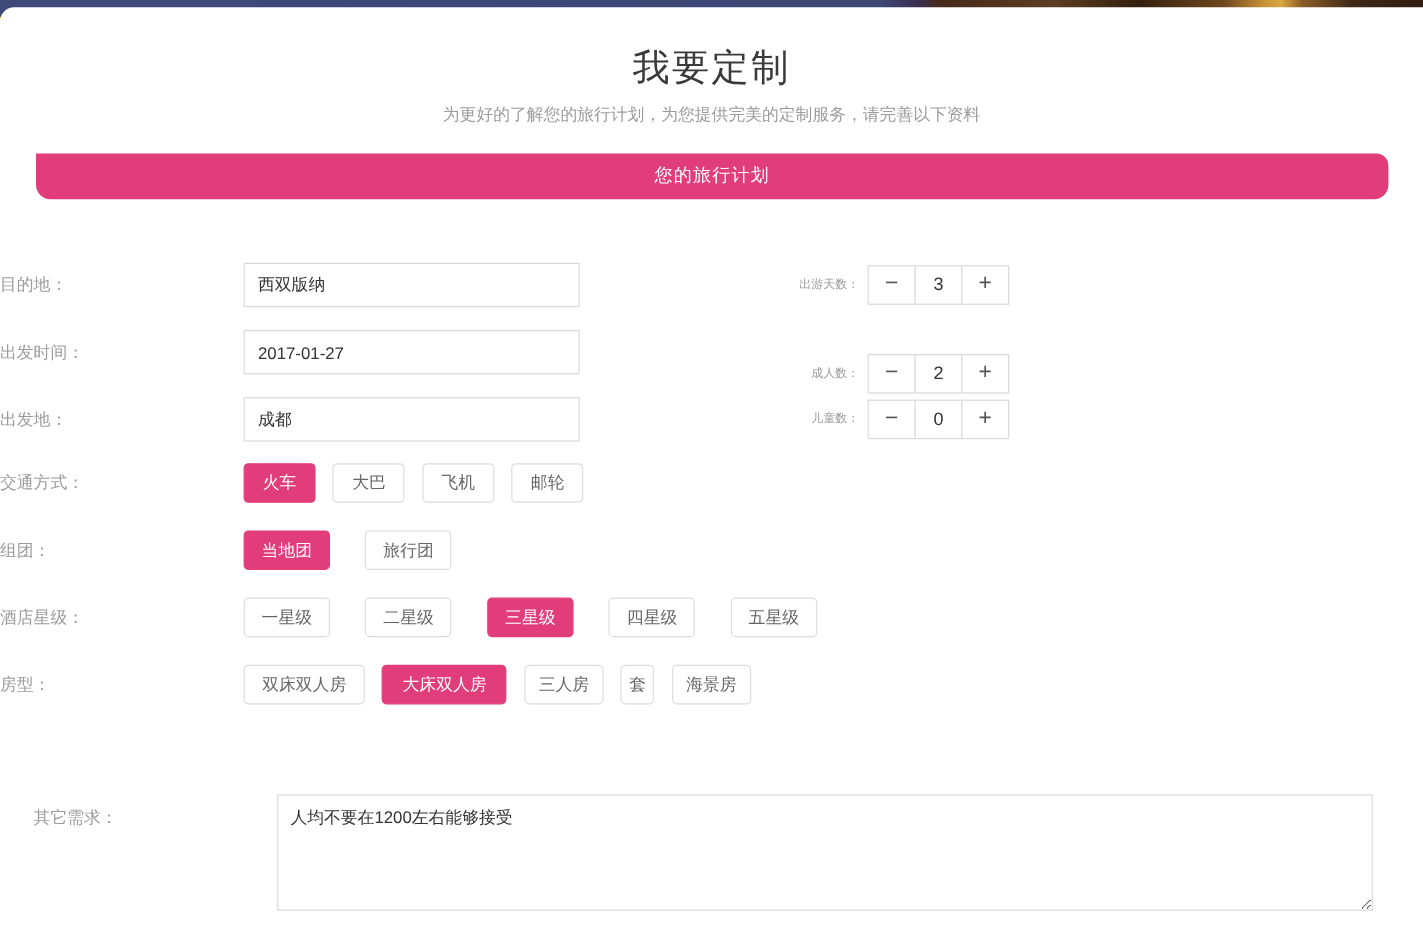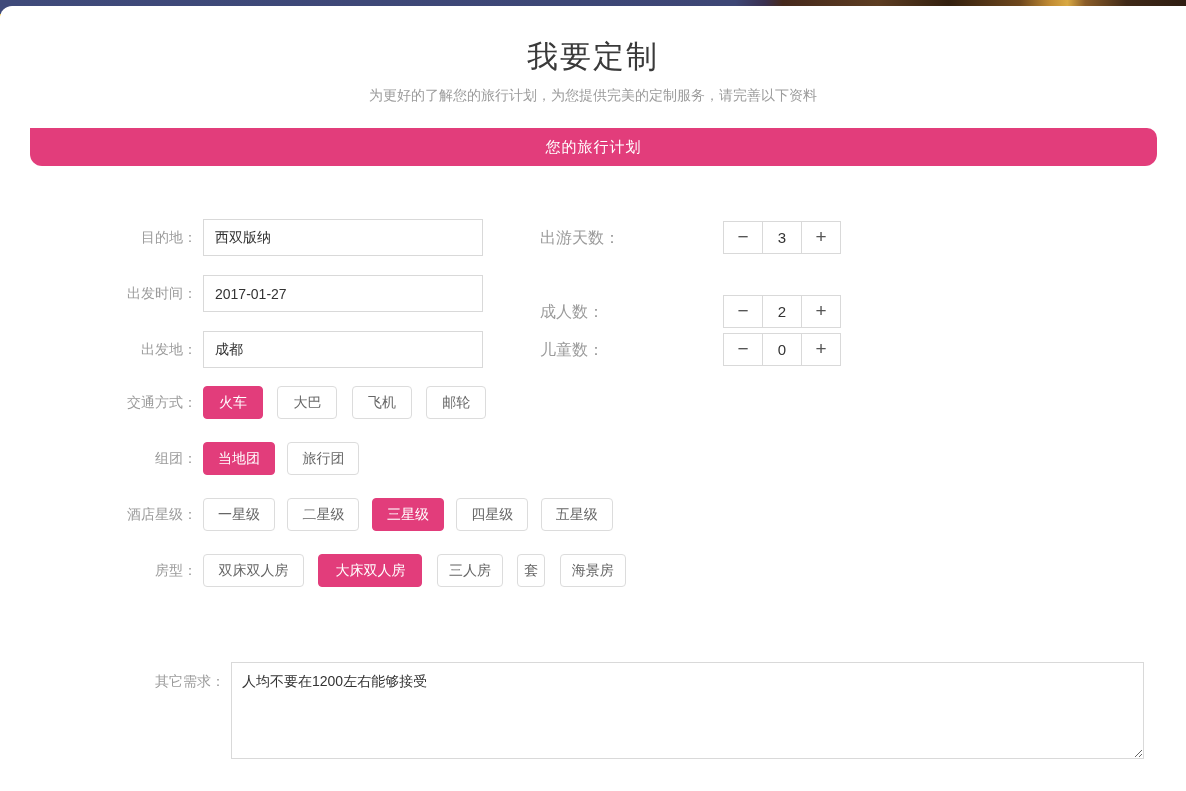--- a/index.html
+++ b/index.html
@@ -34,46 +34,46 @@
   .plan-banner {
     position:absolute; top:122px; left:30px; width:1127px; height:38px;
     background:var(--accent,#e23d7b); border-radius:0 10px 12px 12px;
     color:#fff; font-size:15px; line-height:38px; text-align:center;
     letter-spacing:1px;
   }
 
   .row { position:absolute; left:0; width:1186px; }
   .row .lbl {
     position:absolute; left:0; top:0; width:197px; height:100%;
-    text-align:right; font-size:14px; color:#9b9b9b;padding-left:26px;
+    text-align:left; font-size:14px; color:#9b9b9b;
   }
   .ctl { position:absolute; left:203px; top:0; }
 
   .txt-input {
     width:280px; height:37px; border:1px solid #d9d9d9; background:#fff;
     font-size:14px; color:#333; padding:0 11px; outline:none; border-radius:0;
     font-family:"Liberation Sans","DejaVu Sans",sans-serif;
   }
 
   .opt-btn {
     display:inline-block; height:33px; line-height:31px; text-align:center;
     border:1px solid #dcdcdc; border-radius:4px; background:#fff;
     color:#666; font-size:14px; margin-right:10px; cursor:pointer;
     overflow:hidden; vertical-align:top; padding:0;
     font-family:"Liberation Sans","DejaVu Sans",sans-serif;
   }
   .opt-btn.selected { background:var(--accent,#e23d7b); border-color:var(--accent,#e23d7b); color:#fff; }
-  .w60 { width:60px; } .w72 { width:72px; margin-right:8px; }
+  .w60 { width:60px; } .w72 { width:72px; margin-right:25px; }
   .w101 { width:101px; } .w104 { width:104px; } .w66 { width:66px; } .w52 { width:28px; }
 
   
   .num-row { position:absolute; width:1186px; height:33px; }
   .num-row .lbl {
     position:absolute; left:540px; width:176px; height:33px; line-height:33px;
-    font-size:16px; color:#9b9b9b;
+    text-align:right; font-size:10px; color:#9b9b9b;
   }
   .stepper { position:absolute; left:723px; top:0; display:flex; }
   .stepper > span {
     display:flex; align-items:center; justify-content:center;
     width:40px; height:33px; border:1px solid #d9d9d9; background:#fff;
   }
   .stepper > span + span { margin-left:-1px; }
   .stepper .sign { font-size:19px; color:#555; cursor:pointer; padding-bottom:2px; }
   .stepper .val { font-size:15px; color:#333; }
 

